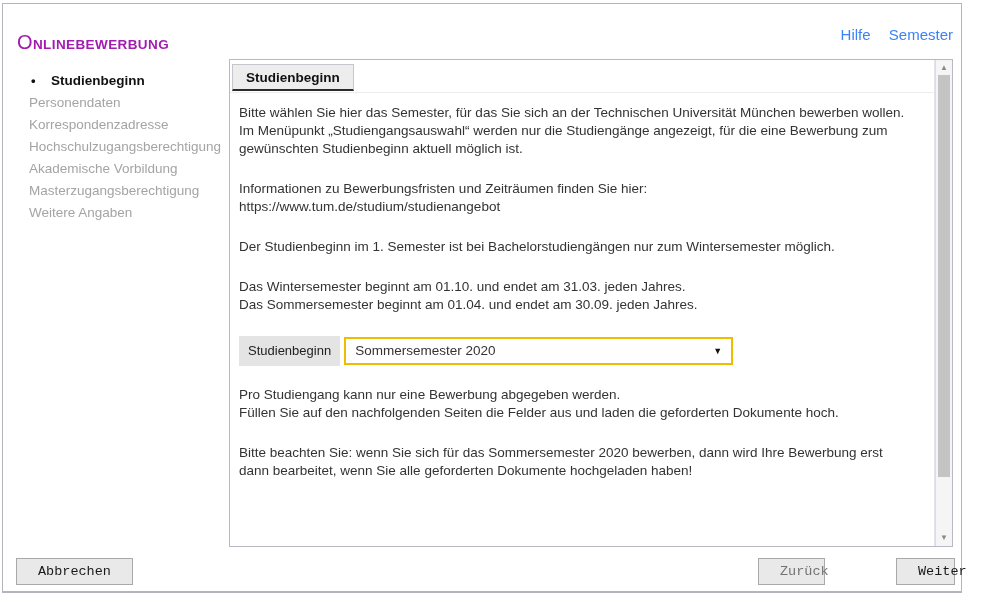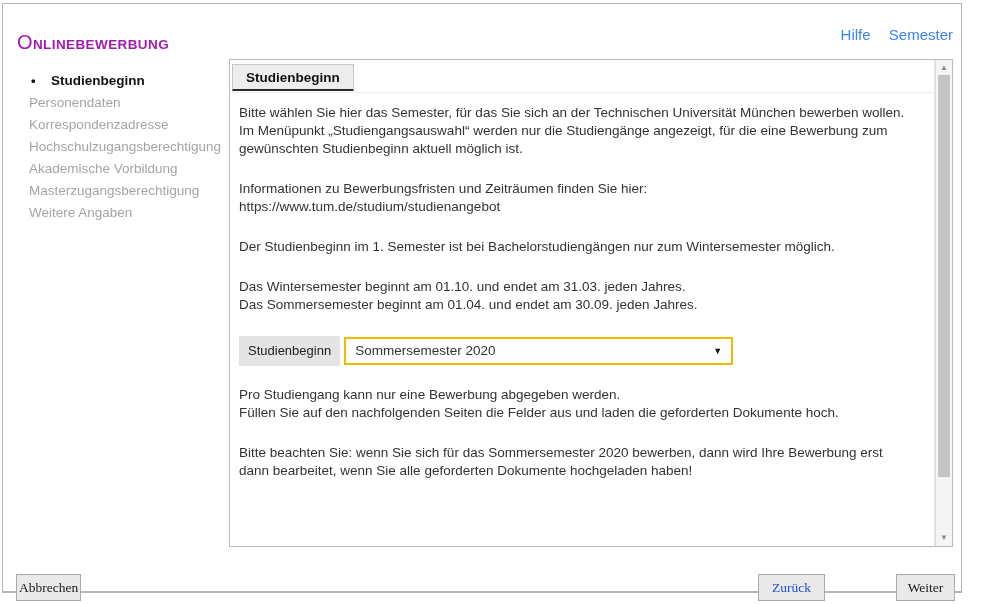--- a/index.html
+++ b/index.html
@@ -51,24 +51,24 @@
                background:#f5f5f5; border-left:1px solid #dcdce2; }
   .sb-btn { position:absolute; left:0; width:100%; height:14px; text-align:center;
             font-size:8px; color:#8a8a8a; line-height:14px; cursor:pointer; }
   .sb-btn.up { top:1px; }
   .sb-btn.down { bottom:1px; }
   .sb-thumb { position:absolute; left:2px; right:2px; top:15px; height:402px;
               background:#c4c4c4; cursor:pointer; }
 
   
   .footer { position:absolute; left:0; right:0; bottom:5px; height:28px; }
-  .btn { position:absolute; top:16px; height:27px; background:#e9e9e9;
-         border:1px solid #a9a9a9; font-family:Liberation Serif, serif;
-         font-size:13.5px; color:#1a1a1a; padding:0 2px; cursor:pointer; }
-  .btn:disabled { color:#1d4ed8; cursor:default; }
+  .btn { position:absolute; top:0; height:27px; background:#e9e9e9;
+         border:1px solid #a9a9a9; font-family:Liberation Mono, monospace;
+         font-size:13.5px; color:#1a1a1a; padding:0 21px; cursor:pointer; }
+  .btn:disabled { color:#737373; cursor:default; }
   .btn-abbrechen { left:13px; }
   .btn-kontroll { left:113px; }
   .btn-zurueck { right:136px; width:67px; }
   .btn-weiter { right:6px; width:59px; }
 </style>
 </head>
 <body>
 
 <div class="frame">
 

